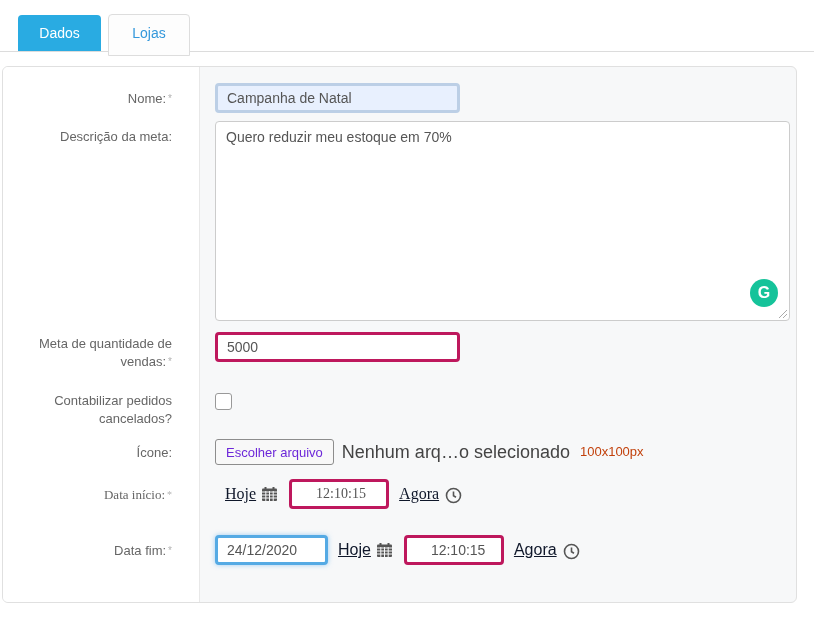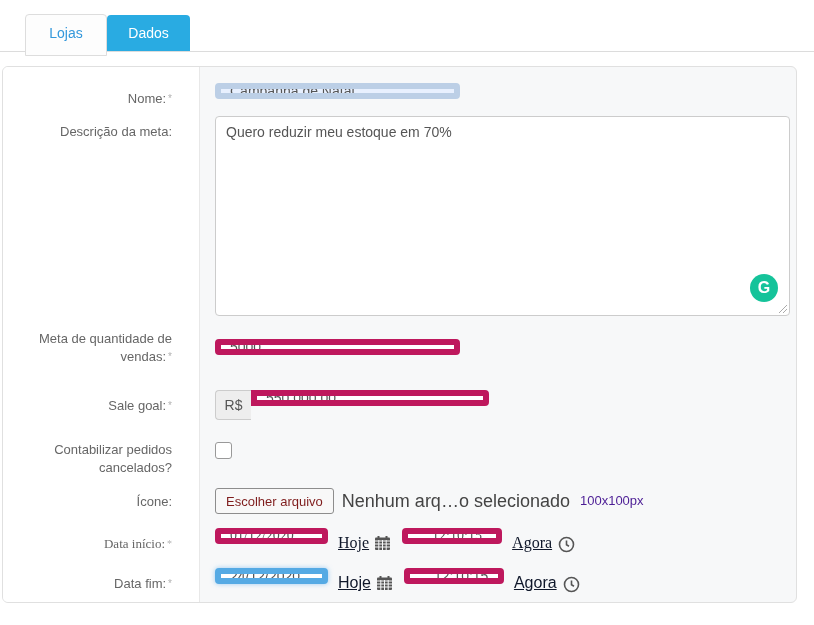--- a/index.html
+++ b/index.html
@@ -13,61 +13,61 @@
 
   
   .panel { position:relative; margin:14px 17px 0 2px; height:537px; border:1px solid #e0e0e0; border-radius:6px; background:#f7f8f9; overflow:hidden; }
   .label-col-bg { position:absolute; left:0; top:0; bottom:0; width:197px; background:#fff; border-right:1px solid #e8e8e8; }
 
   .row { position:relative; z-index:1; display:flex; }
   .lbl { width:197px; padding-right:28px; text-align:right; font-size:13px; color:#666; line-height:18px; }
   .req { color:#b3b3b3; font-size:10px; vertical-align:top; margin-left:2px; }
   .fld { flex:1; padding-left:15px; display:flex; align-items:flex-start; }
 
-  .inp { height:16px; border:6px solid #be185d; border-radius:4px; padding:0 9px; font-size:14px; color:#555; background:#fff; font-family:inherit; outline:none; }
+  .inp { height:30px; border:3px solid #be185d; border-radius:4px; padding:0 9px; font-size:14px; color:#555; background:#fff; font-family:inherit; outline:none; }
   .inp.autofill { background:#e8f0fe; border-color:#bccfe6; }
   .inp.focused { border-color:#55aae4; box-shadow:0 0 5px rgba(82,168,236,.55); }
 
   
   .row-nome { margin-top:16px; }   .row-nome .lbl { padding-top:7px; }
   .row-desc { margin-top:8px; }    .row-desc .lbl { padding-top:7px; }
-  .row-meta { margin-top:11px;align-items:center; }   .row-meta .lbl { padding-top:3px; }
+  .row-meta { margin-top:11px; }   .row-meta .lbl { padding-top:3px; }
   .row-sale { margin-top:24px; }   .row-sale .lbl { padding-top:7px; }
   .row-chk  { margin-top:20px; }   .row-chk .lbl  { padding-top:1px; }
   .row-icon { margin-top:11px; }   .row-icon .lbl { padding-top:5px; }
   .row-dini { margin-top:14px;font-family:Liberation Serif, serif; }   .row-dini .lbl { padding-top:7px; }
-  .row-dfim { margin-top:10px;justify-content:flex-end; }   .row-dfim .lbl { padding-top:7px; }
+  .row-dfim { margin-top:26px;justify-content:flex-end; }   .row-dfim .lbl { padding-top:7px; }
 
   .w-name { width:245px; }
 
   .ta-wrap { position:relative; width:575px; height:200px; }
   .ta-wrap textarea { width:100%; height:100%; border:1px solid #ccc; border-radius:4px; background:#fff; resize:none; padding:7px 10px; font-size:14px; color:#555; font-family:inherit; outline:none; }
   .gram { position:absolute; right:12px; bottom:14px; width:28px; height:28px; border-radius:50%; background:#15c39a; color:#fff; font-weight:bold; font-size:16px; display:flex; align-items:center; justify-content:center; cursor:pointer; }
   .resizer { position:absolute; right:2px; bottom:2px; cursor:nwse-resize; }
 
   .addon { width:36px; height:30px; border:1px solid #ccc; border-right:none; border-radius:4px 0 0 4px; background:#eee; color:#555; font-size:14px; display:flex; align-items:center; justify-content:center; }
   .sale-inp { width:238px; border-radius:0 4px 4px 0; }
 
   .chk { appearance:none; -webkit-appearance:none; width:17px; height:17px; border:1px solid #999; border-radius:3px; background:#fff; margin-top:2px; cursor:pointer; }
 
-  .file-btn { height:26px; padding:0 10px; font-size:13px; color:#7f1d1d; background:#f8f8f8; border:1px solid #8d8d8d; border-radius:3px; font-family:inherit; cursor:pointer; }
+  .file-btn { height:26px; padding:0 10px; font-size:13px; color:#6d28d9; background:#f8f8f8; border:1px solid #8d8d8d; border-radius:3px; font-family:inherit; cursor:pointer; }
   .file-status { font-size:18px; color:#444; margin-left:8px; line-height:26px; }
-  .file-hint { font-size:13px; color:#4c1d95; margin-left:10px; line-height:26px; }
+  .file-hint { font-size:13px; color:#c2410c; margin-left:10px; line-height:26px; }
 
   .date-inp { width:113px; }
   .time-inp { width:100px; margin-left:12px;padding-left:24px; }
   .dlink { font-size:16px; color:#0f172a; text-decoration:underline; margin-left:10px; line-height:30px; cursor:pointer; }
   .icon-btn { margin-left:6px; margin-top:8px; cursor:pointer; display:inline-block; }
 </style>
 </head>
 <body>
 
 <div class="tabbar">
+  <div class="tab active">Dados</div>
   <div class="tab inactive">Lojas</div>
-  <div class="tab active">Dados</div>
 </div>
 
 <div class="panel">
   <div class="label-col-bg"></div>
 
   <div class="row row-nome">
     <div class="lbl"><span>Nome:</span><span class="req">*</span></div>
     <div class="fld">
       <input class="inp autofill w-name" value="Campanha de Natal" style="">
     </div>
@@ -86,48 +86,40 @@
     </div>
   </div>
 
   <div class="row row-meta">
     <div class="lbl"><span>Meta de quantidade de vendas:</span><span class="req">*</span></div>
     <div class="fld">
       <input class="inp w-name" value="5000" style="">
     </div>
   </div>
 
-  <div class="row row-sale">
-    <div class="lbl"><span>Sale goal:</span><span class="req">*</span></div>
-    <div class="fld">
-      <div class="addon">R$</div>
-      <input class="inp sale-inp" value="550.000,00" style="">
-    </div>
-  </div>
 
   <div class="row row-chk">
     <div class="lbl"><span>Contabilizar pedidos cancelados?</span></div>
     <div class="fld">
       <input type="checkbox" class="chk" style="">
     </div>
   </div>
 
   <div class="row row-icon">
     <div class="lbl"><span>Ícone:</span></div>
     <div class="fld">
       <button class="file-btn">Escolher arquivo</button>
       <span class="file-status">Nenhum arq…o selecionado</span>
       <span class="file-hint">100x100px</span>
     </div>
   </div>
 
   <div class="row row-dini">
     <div class="lbl"><span>Data início:</span><span class="req">*</span></div>
     <div class="fld">
-      <input class="inp date-inp" value="01/12/2020" style="">
       <a class="dlink">Hoje</a>
       <span class="icon-btn"><svg width="15" height="14" viewBox="0 0 15 14">
             <rect x="0" y="1.5" width="15" height="12.5" rx="1" fill="#555"></rect>
             <rect x="2.5" y="0" width="2" height="3" fill="#555"></rect>
             <rect x="10.5" y="0" width="2" height="3" fill="#555"></rect>
             <path d="M0 5 H15 M0 8 H15 M0 11 H15 M3.8 4 V14 M7.5 4 V14 M11.2 4 V14" stroke="#f7f8f9" stroke-width="1" fill="none"></path>
           </svg></span>
       <input class="inp time-inp" value="12:10:15" style="">
       <a class="dlink">Agora</a>
       <span class="icon-btn"><svg width="17" height="17" viewBox="0 0 17 17">

